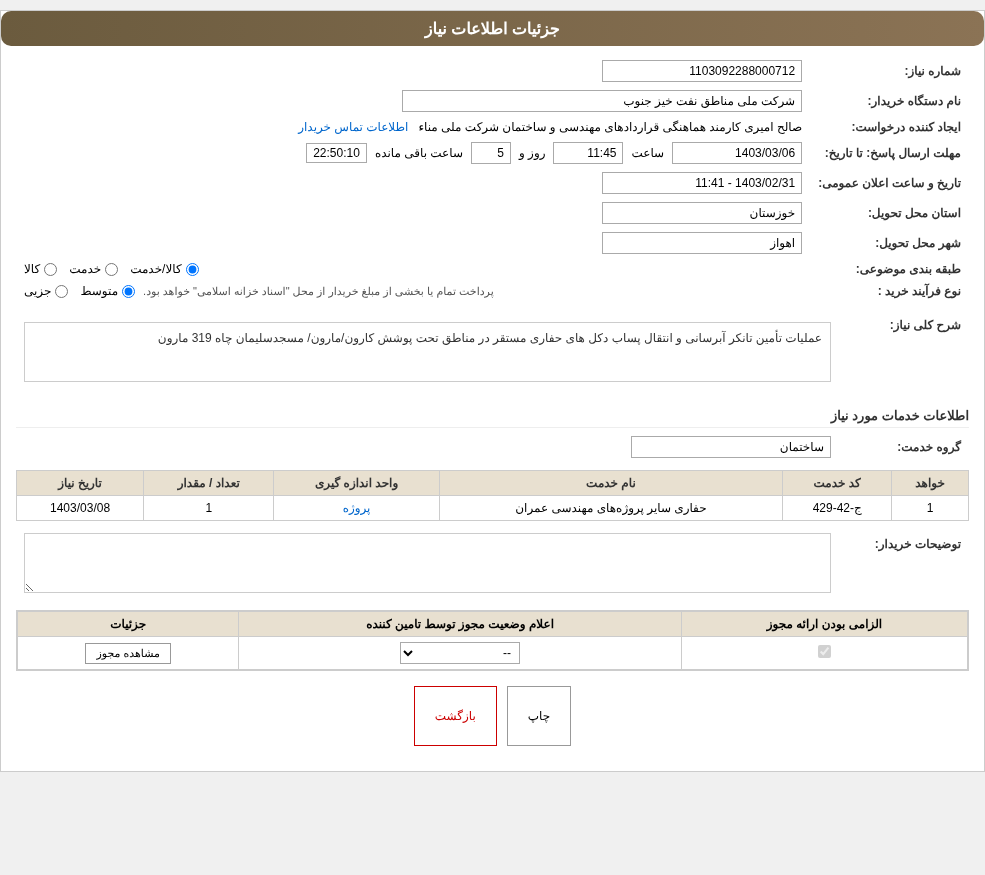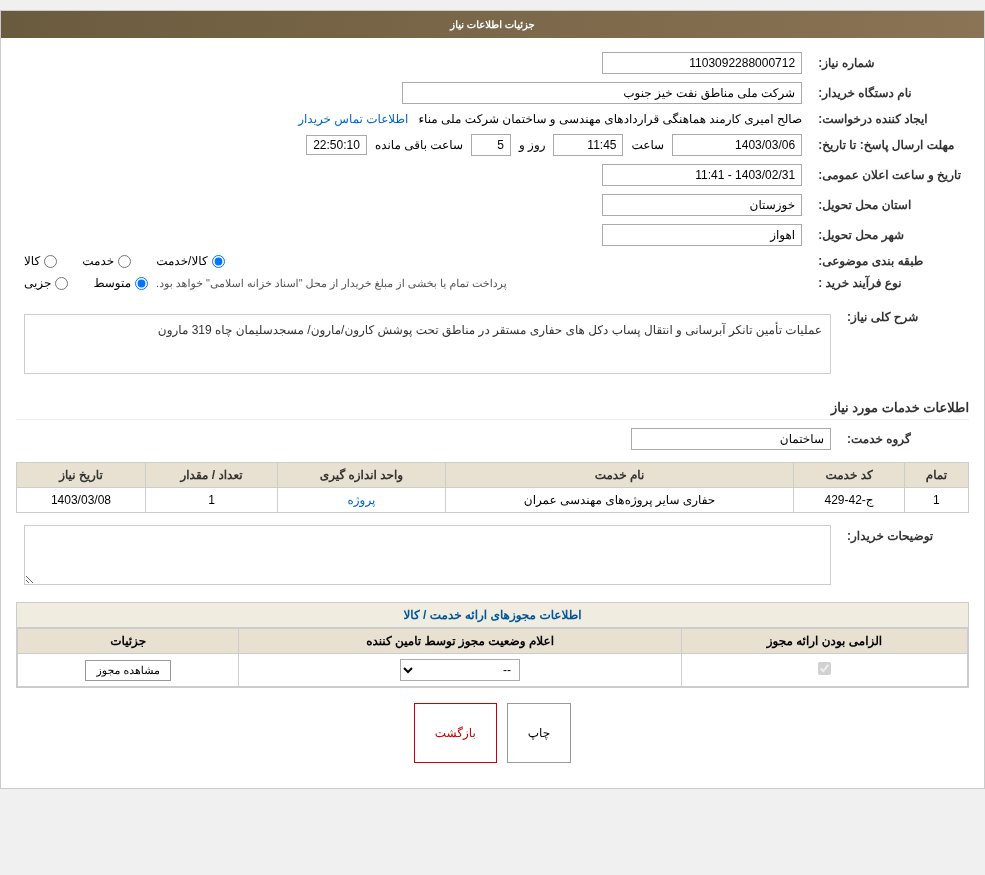--- a/index.html
+++ b/index.html
@@ -13,40 +13,41 @@
       max-width: 985px;
       margin: 10px auto;
       background: #fff;
       border: 1px solid #ccc;
     }
     .header-bar {
       background: linear-gradient(to left, #8B7355, #6B5B3E);
       color: #fff;
       text-align: center;
       padding: 8px 9px;
-      font-size: 10px;
-      font-weight: bold;
+      font-size: 16px;
+      font-weight: bold;
+      border-radius: 10px;
     }
     .main-content {
       padding: 10px 15px;
     }
     .info-table {
       width: 100%;
       border-collapse: collapse;
       margin-bottom: 8px;
     }
     .info-table td {
       padding: 4px 8px;
       vertical-align: middle;
     }
     .label-cell {
       color: #333;
       font-weight: bold;
       white-space: nowrap;
-      text-align: left;
+      text-align: right;
       width: 130px;
     }
     .value-cell {
       text-align: right;
     }
     .input-field {
       border: 1px solid #aaa;
       background: #fff;
       padding: 3px 6px;
       font-size: 12px;
@@ -64,21 +65,21 @@
       padding: 8px;
       margin: 8px 0;
       min-height: 60px;
       text-align: right;
       font-size: 12px;
       color: #333;
       direction: rtl;
     }
     .radio-group {
       display: flex;
-      gap: 25px;
+      gap: 12px;
       flex-direction: row-reverse;
       align-items: center;
     }
     .radio-group label {
       display: flex;
       align-items: center;
       gap: 4px;
       cursor: pointer;
     }
     .data-table {
@@ -344,21 +345,21 @@
           <td class="value-cell">
             <input type="text" class="input-field input-medium" readonly="" value="ساختمان" style="">
           </td>
         </tr>
       </tbody>
     </table>
 
     <table class="data-table">
       <thead>
         <tr>
-          <th>تمام</th>
+          <th>خواهد</th>
           <th>کد خدمت</th>
           <th>نام خدمت</th>
           <th>واحد اندازه گیری</th>
           <th>تعداد / مقدار</th>
           <th>تاریخ نیاز</th>
         </tr>
       </thead>
       <tbody>
         <tr>
           <td>1</td>
@@ -376,23 +377,20 @@
         <tr>
           <td class="label-cell" style="vertical-align:top; padding-top:8px; width:130px;">توضیحات خریدار:</td>
           <td class="value-cell">
             <textarea class="textarea-field" style=""></textarea>
           </td>
         </tr>
       </tbody>
     </table>
 
     <div class="permissions-section">
-      <div class="permissions-header">
-        <span>اطلاعات مجوزهای ارائه خدمت / کالا</span>
-      </div>
       <table class="permissions-table">
         <thead>
           <tr>
             <th>الزامی بودن ارائه مجوز</th>
             <th>اعلام وضعیت مجوز توسط تامین کننده</th>
             <th>جزئیات</th>
           </tr>
         </thead>
         <tbody>
           <tr>

